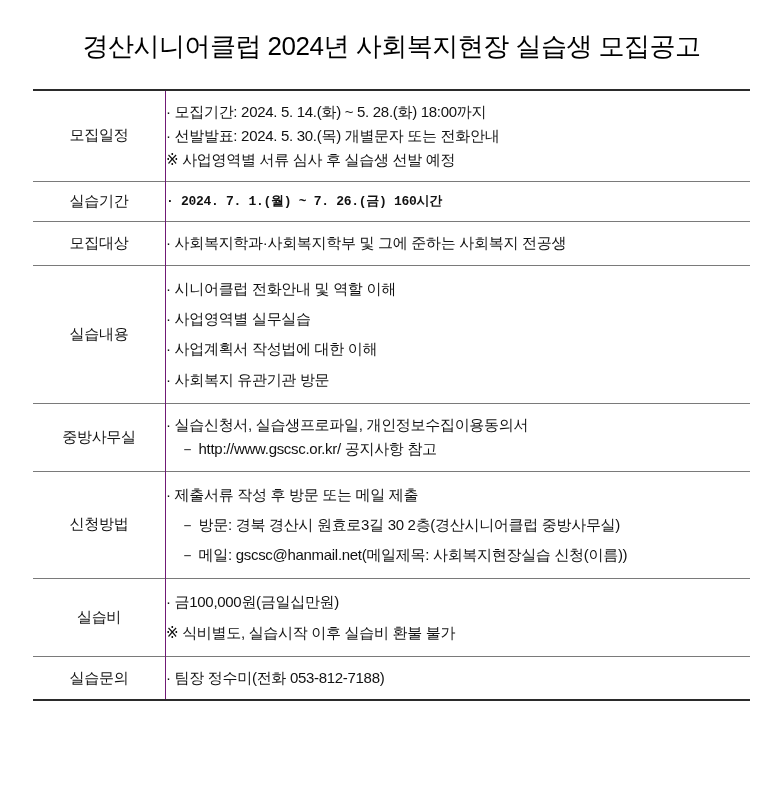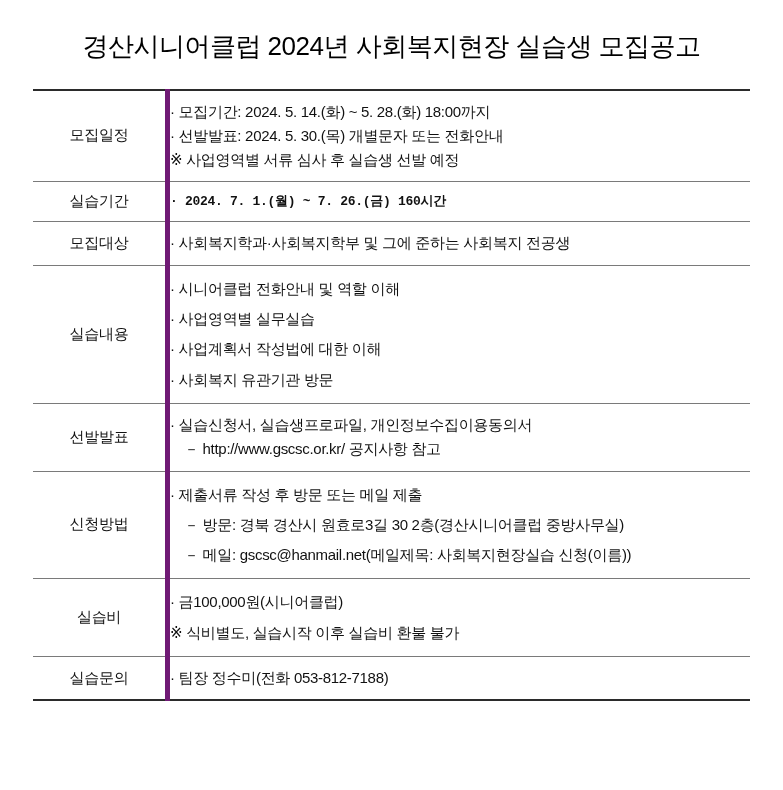--- a/index.html
+++ b/index.html
@@ -51,21 +51,21 @@
   }
   table.notice td {
     vertical-align: middle;
     padding: 9px 0;
   }
   td.label {
     width: 132px;
     text-align: center;
     font-size: 15px;
     letter-spacing: -0.3px;
-    border-right: 5px solid #701a75;
+    border-right: 1px solid #701a75;
     color: #111;
   }
   td.content {
     padding-left: 16px;
     font-size: 15px;
     letter-spacing: -0.3px;
     line-height: 1.62;
     color: #111;
   }
   .line {
@@ -126,40 +126,40 @@
           <td class="label">실습내용</td>
           <td class="content spaced">
             <span class="line">· 시니어클럽 전화안내 및 역할 이해</span>
             <span class="line">· 사업영역별 실무실습</span>
             <span class="line">· 사업계획서 작성법에 대한 이해</span>
             <span class="line">· 사회복지 유관기관 방문</span>
           </td>
         </tr>
 
         <tr>
-          <td class="label">선발발표</td>
+          <td class="label">중방사무실</td>
           <td class="content">
             <span class="line">· 실습신청서, 실습생프로파일, 개인정보수집이용동의서</span>
             <span class="line indent">－ http://www.gscsc.or.kr/ 공지사항 참고</span>
           </td>
         </tr>
 
         <tr>
           <td class="label">신청방법</td>
           <td class="content spaced">
             <span class="line">· 제출서류 작성 후 방문 또는 메일 제출</span>
             <span class="line indent">－ 방문: 경북 경산시 원효로3길 30 2층(경산시니어클럽 중방사무실)</span>
             <span class="line indent">－ 메일: gscsc@hanmail.net(메일제목: 사회복지현장실습 신청(이름))</span>
           </td>
         </tr>
 
         <tr>
           <td class="label">실습비</td>
           <td class="content spaced">
-            <span class="line">· 금100,000원(시니어클럽)</span>
+            <span class="line">· 금100,000원(금일십만원)</span>
             <span class="line">※ 식비별도, 실습시작 이후 실습비 환불 불가</span>
           </td>
         </tr>
 
         <tr class="thick-bottom tall">
           <td class="label">실습문의</td>
           <td class="content">
             <span class="line">· 팀장 정수미(전화 053-812-7188)</span>
           </td>
         </tr>

